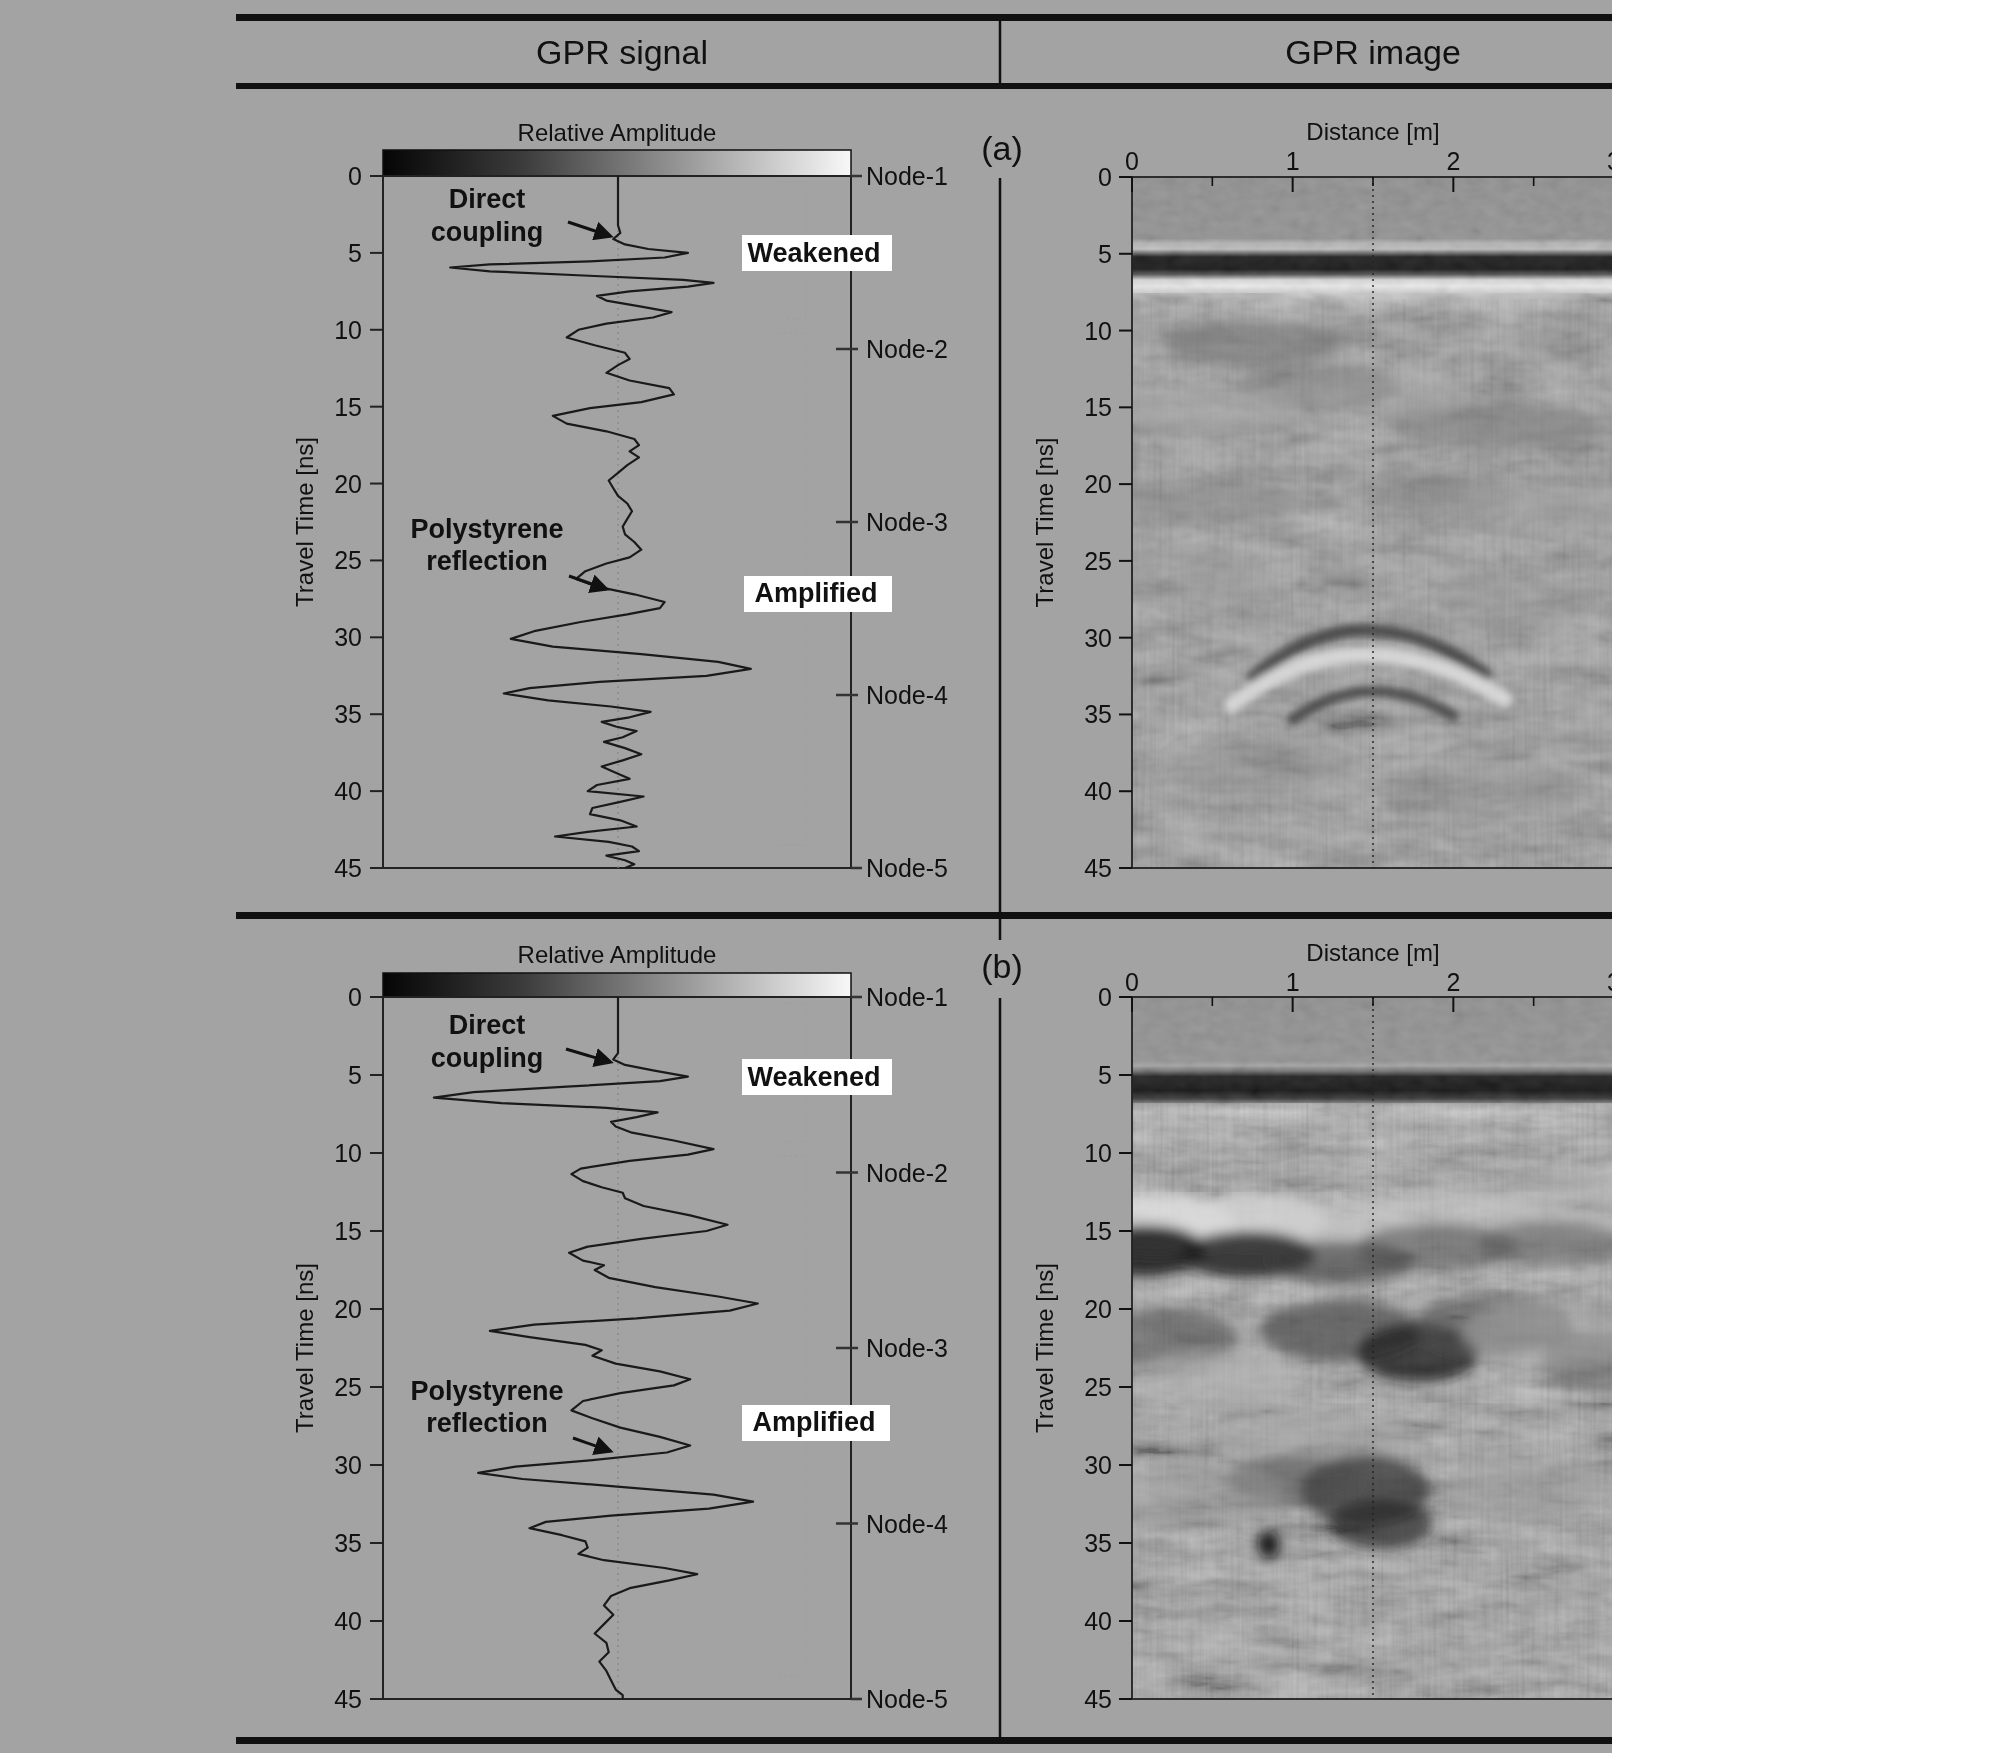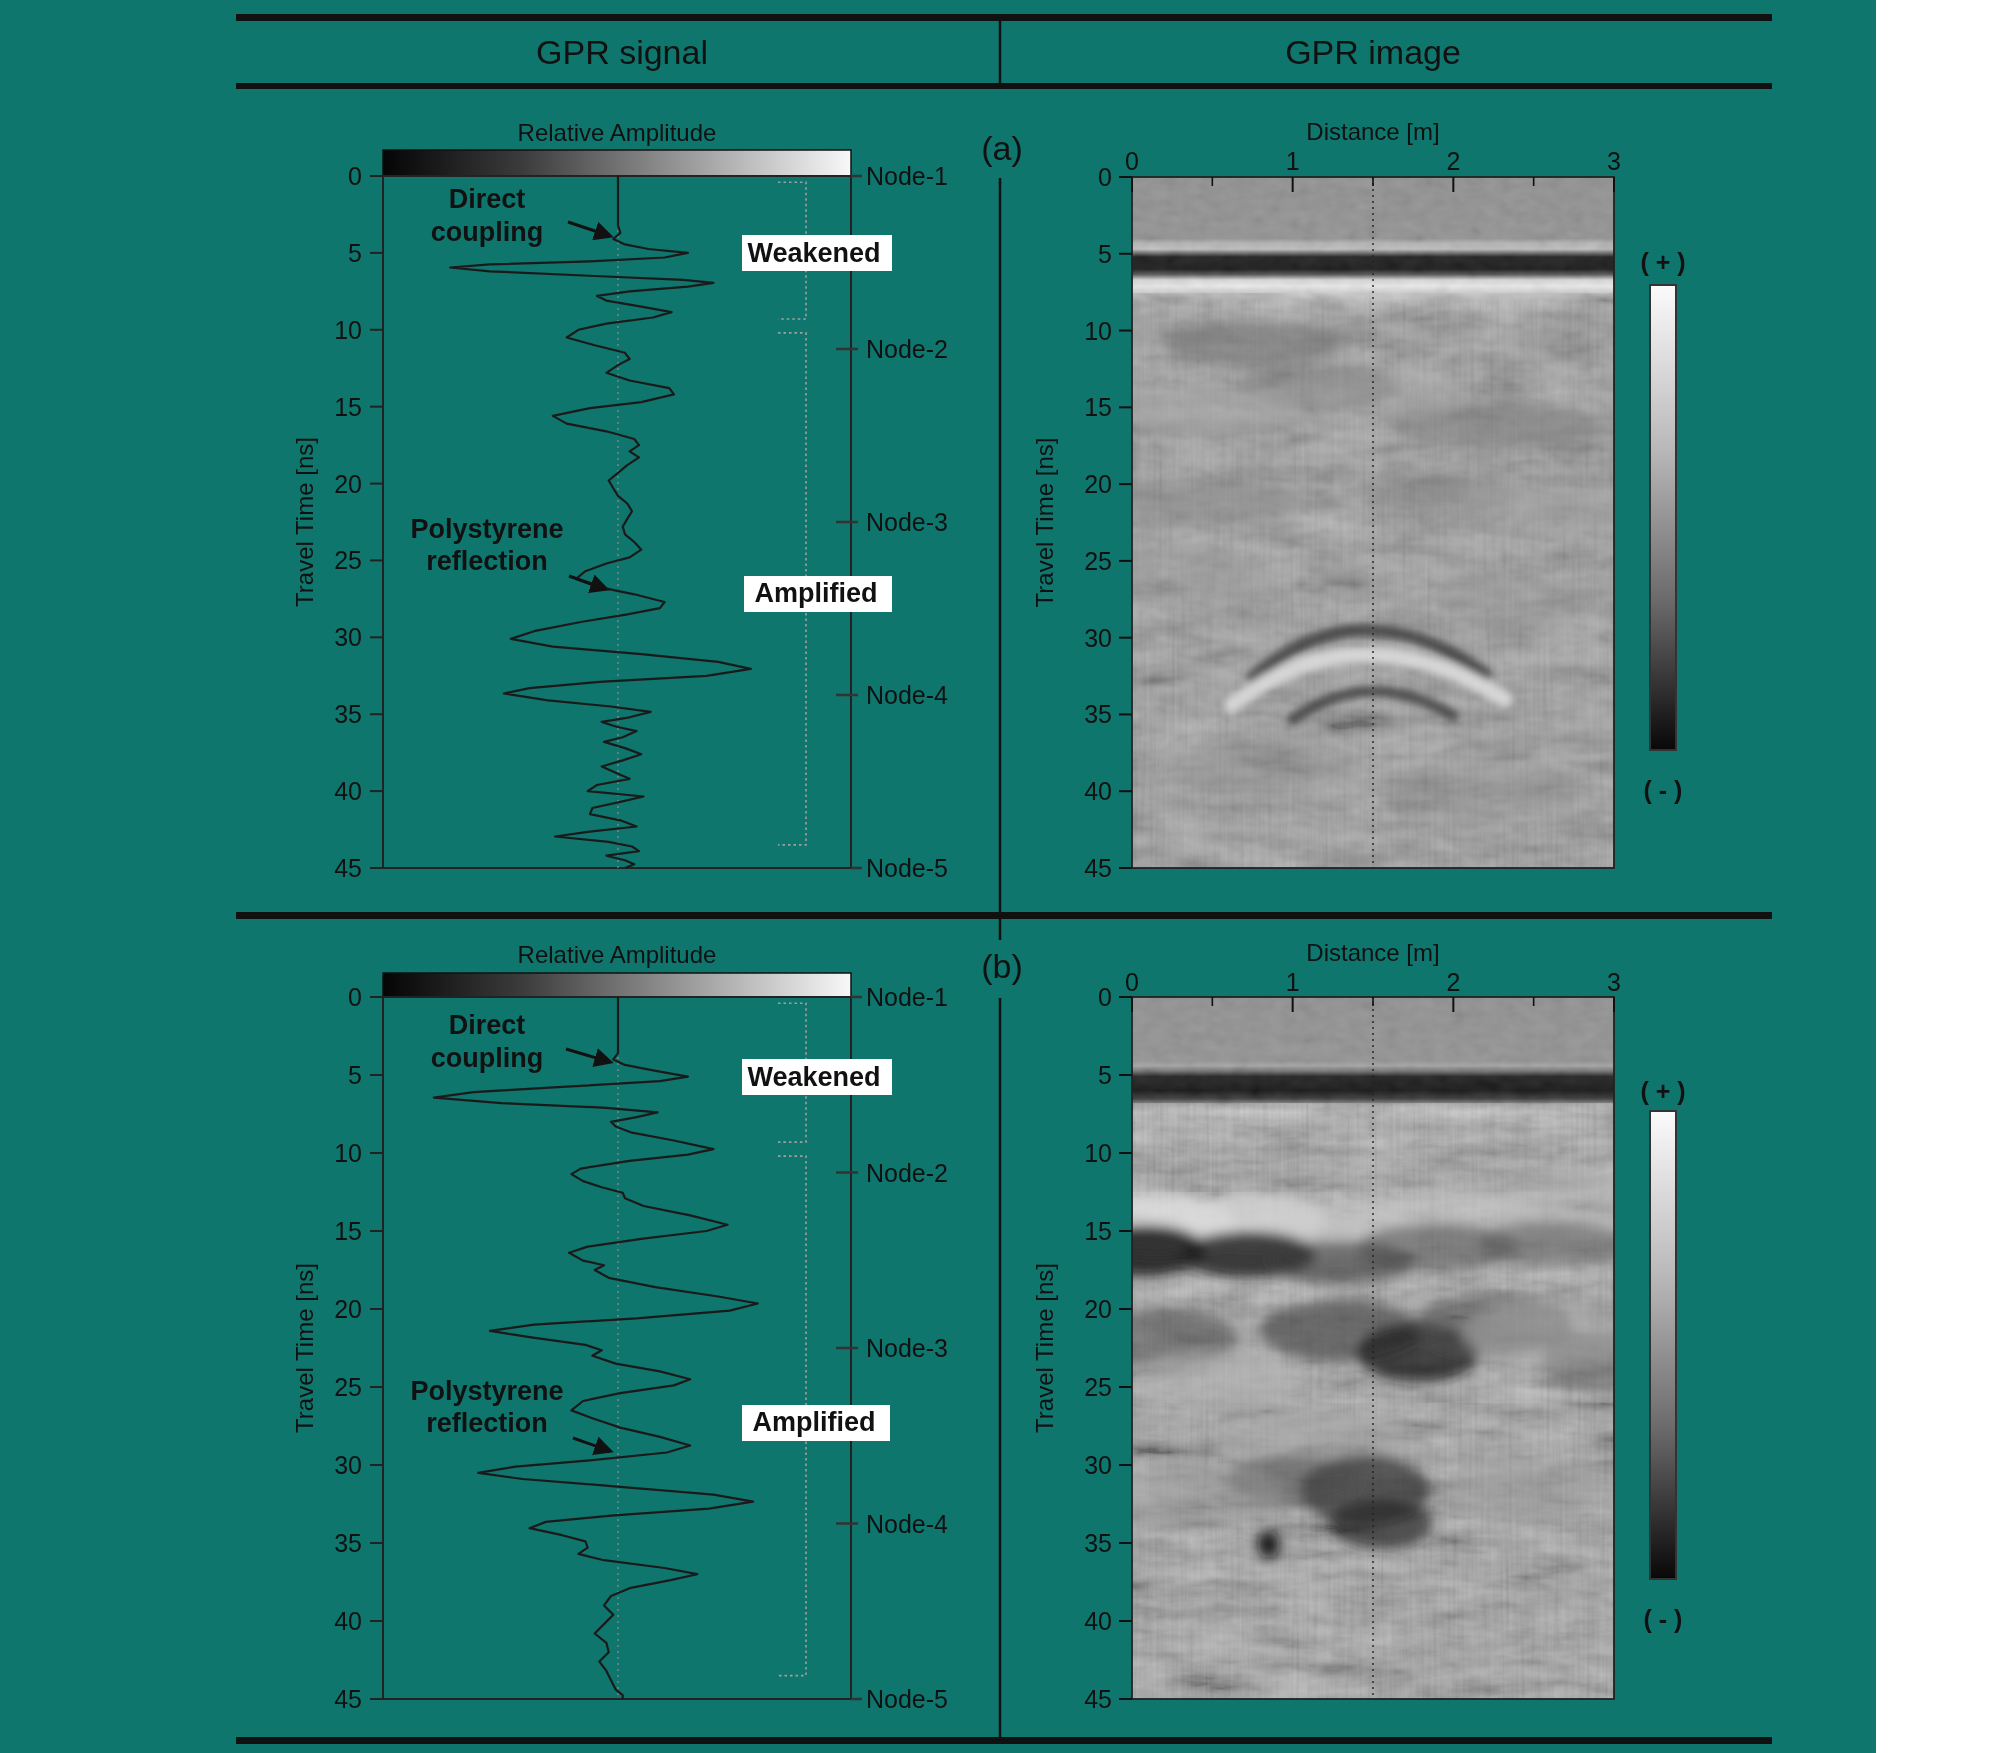--- a/index.html
+++ b/index.html
@@ -1,16 +1,16 @@
 <!DOCTYPE html>
 <html><head>
 <meta charset="utf-8">
 <style>
   html,body{margin:0;padding:0;background:#ffffff;}
-  .stage{position:relative;width:1876px;height:1753px;background:#0f766e;overflow:hidden;text-align:right;}
+  .stage{position:relative;width:1612px;height:1753px;background:#a3a3a3;overflow:hidden;text-align:right;}
   svg{position:absolute;left:0;top:0;}
   text{font-family:"Liberation Sans","DejaVu Sans",sans-serif;fill:#111111;}
   .f24{font-size:24px;}
   .f25{font-size:25px;}
   .f27b{font-size:27px;font-weight:bold;}
   .f34{font-size:34px;}
 </style>
 </head>
 <body>
 

